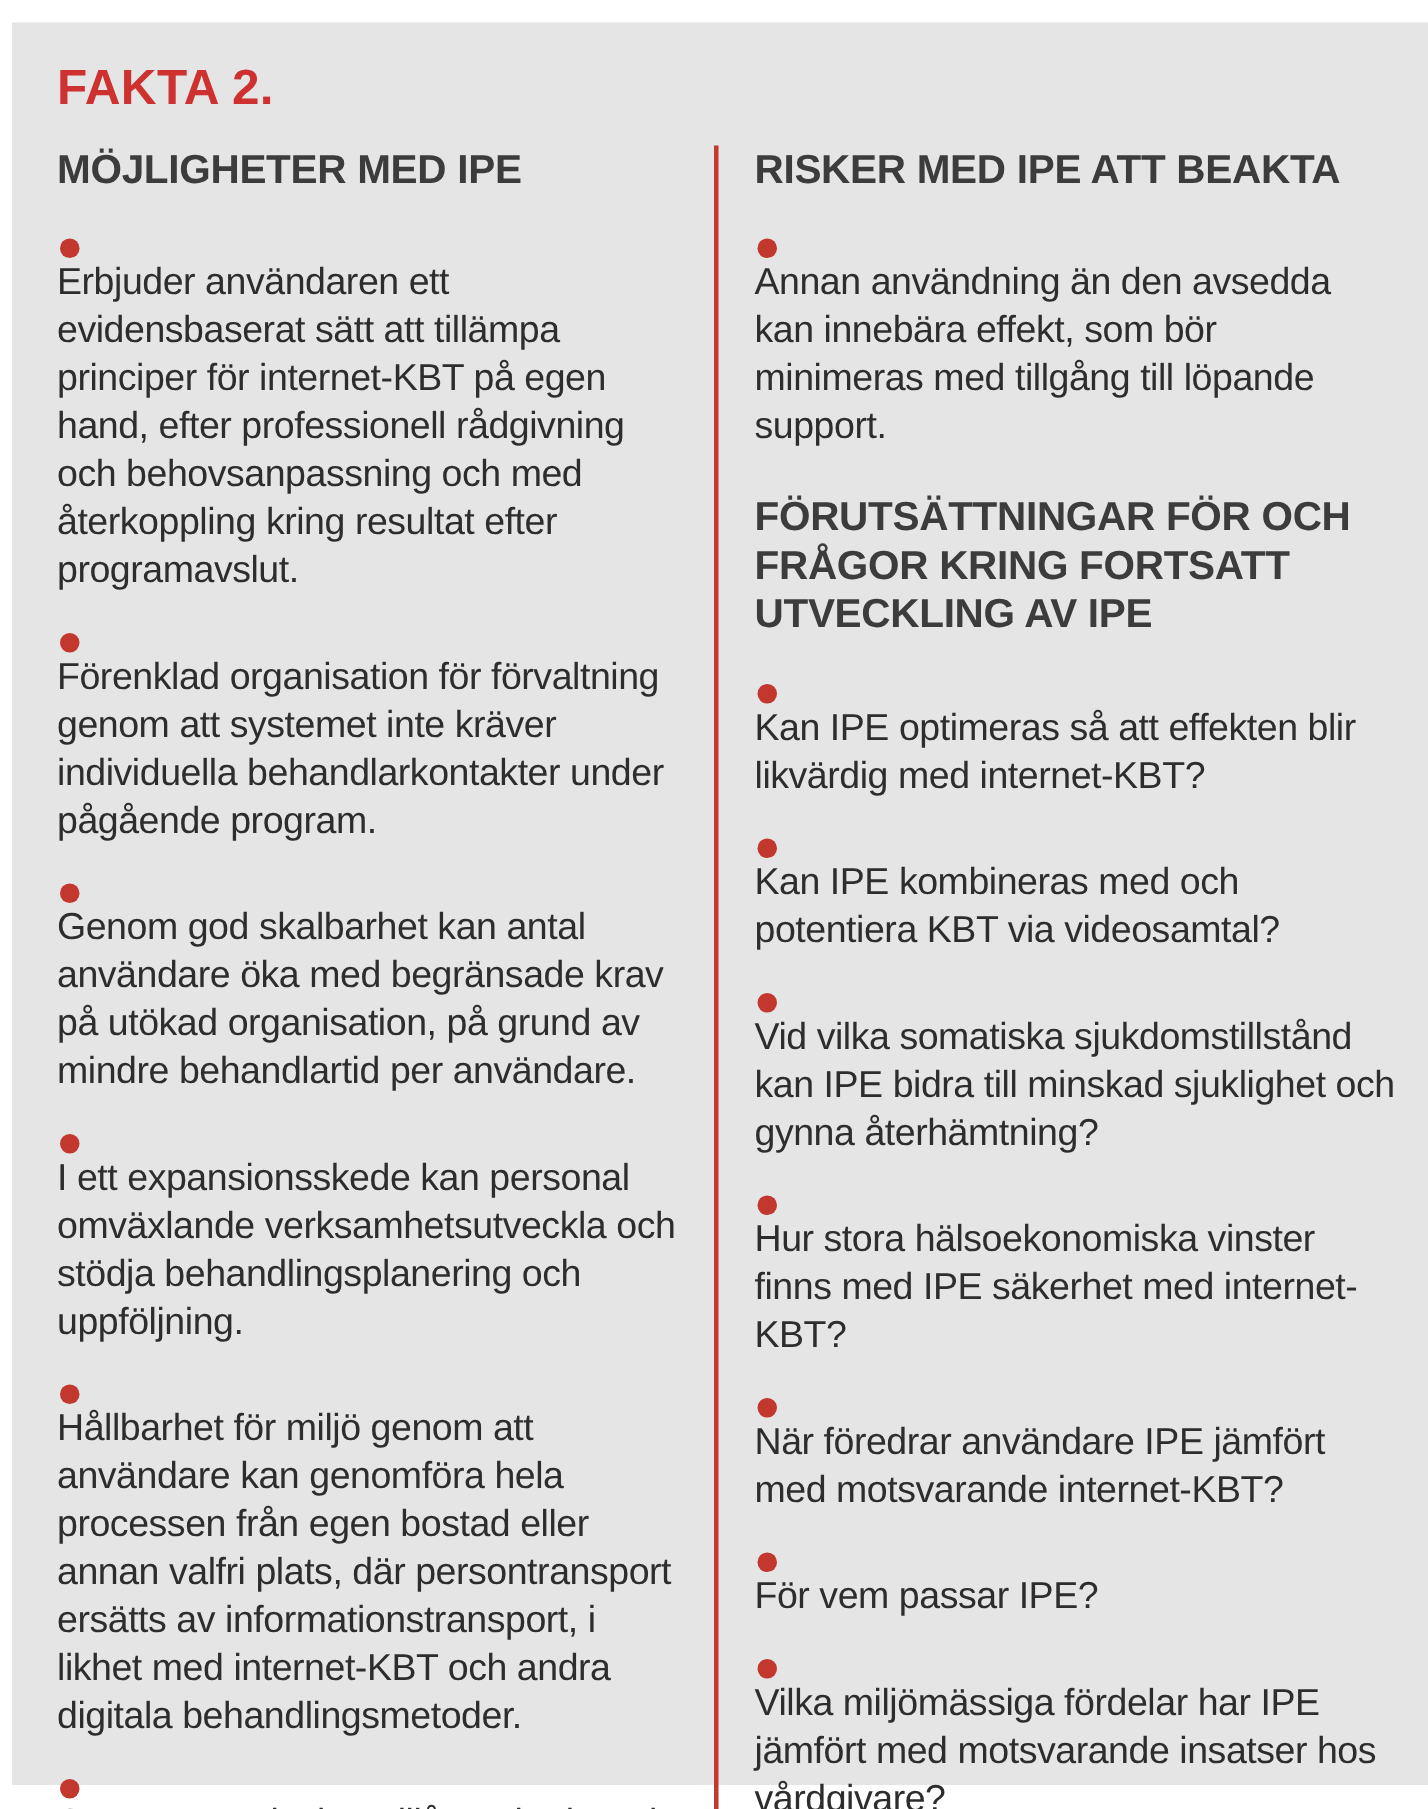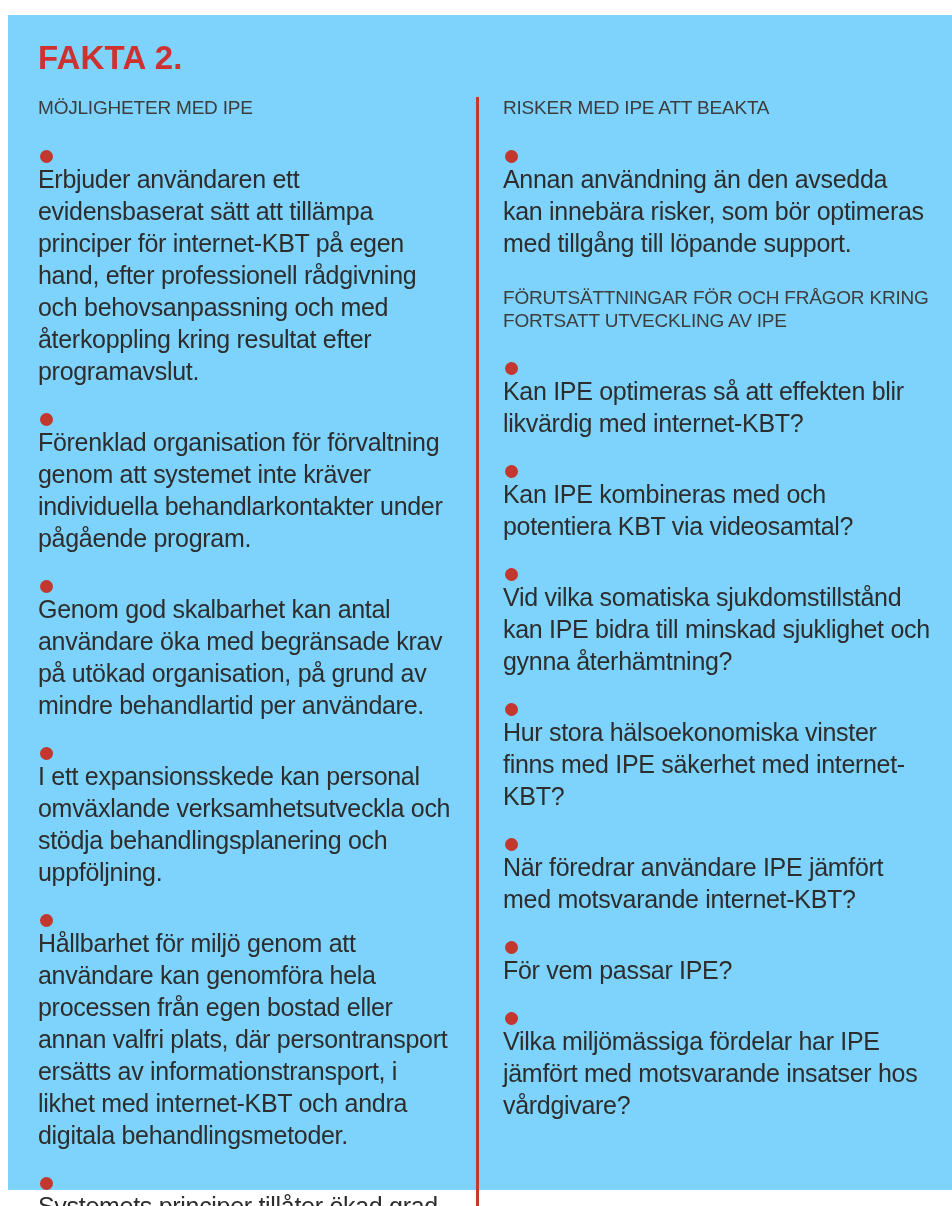--- a/index.html
+++ b/index.html
@@ -14,21 +14,21 @@
     height: 1206px;
     background: #ffffff;
     overflow: hidden;
   }
   .factbox {
     position: absolute;
     left: 8px;
     top: 15px;
     right: 0;
     bottom: 16px;
-    background: #7dd3fc;
+    background: #e5e5e5;
     box-sizing: border-box;
     padding: 22px 22px 20px 30px;
   }
   .title {
     margin: 2px 0 20px 0;
     font-size: 33px;
     font-weight: 800;
     letter-spacing: 0.2px;
     color: #ce3230;
   }
@@ -40,22 +40,22 @@
   .divider   {
     flex: 0 0 3px;
     width: 3px;
     background: #c6372e;
     margin-left: 16px;
     margin-right: 24px;
   }
   .col-right { flex: 1 1 auto; min-width: 0; }
   h2.section-heading {
     margin: 0 0 20px 0;
-    font-size: 19px;
-    font-weight: 400;
+    font-size: 27px;
+    font-weight: 700;
     letter-spacing: -0.2px;
     color: #3c3c3c;
     line-height: 1.2;
   }
   .col-right h2.section-heading.subsequent { margin-top: 28px; }
   ul.bullet-list {
     list-style: none;
     margin: 0;
     padding: 0;
   }
@@ -121,21 +121,21 @@
 
 </ul>
       </div>
       <div class="divider"></div>
       <div class="col-right" id="right-col">
           <h2 class="section-heading">RISKER MED IPE ATT BEAKTA</h2>
           <ul class="bullet-list">
 
   <li>
     <span class="dot"></span>
-    <span class="bullet-text">Annan användning än den avsedda kan innebära risker, som bör optimeras med tillgång till löpande support.</span>
+    <span class="bullet-text">Annan användning än den avsedda kan innebära effekt, som bör minimeras med tillgång till löpande support.</span>
   </li>
 </ul>
           <h2 class="section-heading subsequent">FÖRUTSÄTTNINGAR FÖR OCH FRÅGOR KRING FORTSATT UTVECKLING AV IPE</h2>
           <ul class="bullet-list">
   <li>
     <span class="dot"></span>
     <span class="bullet-text">Kan IPE optimeras så att effekten blir likvärdig med internet-KBT?</span>
   </li>
 
   <li>

